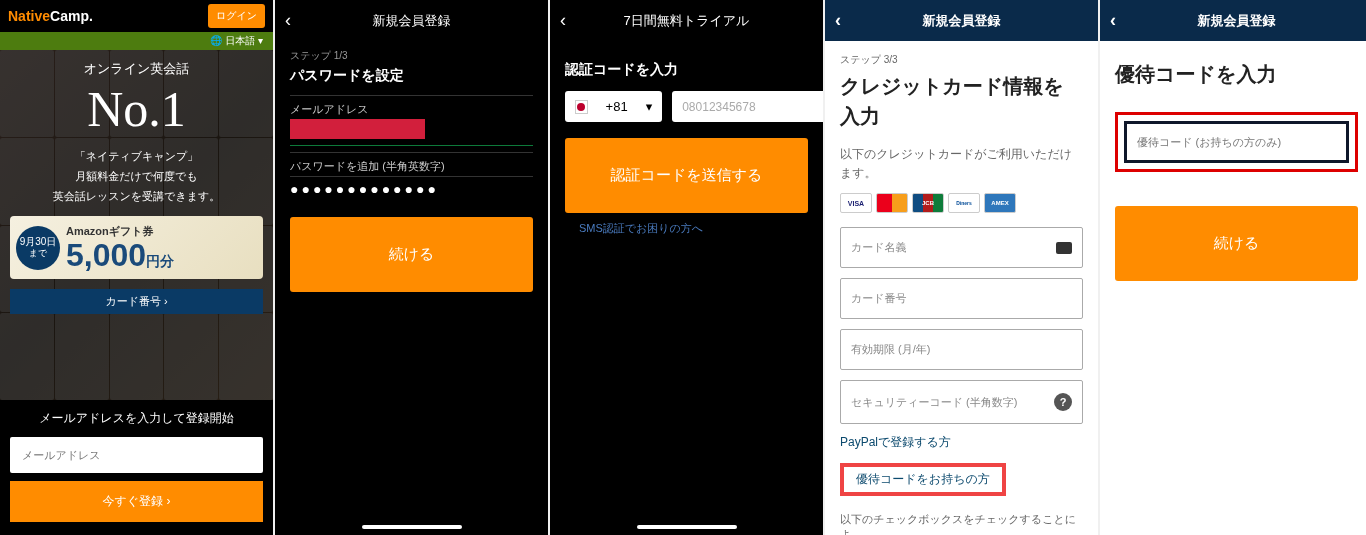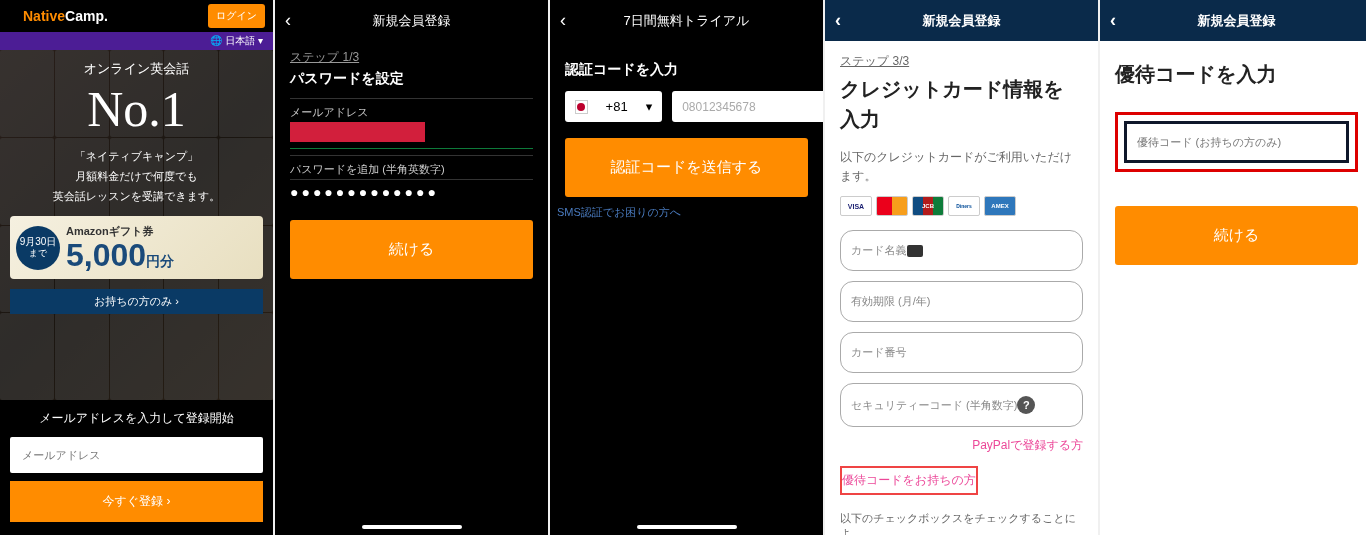--- a/index.html
+++ b/index.html
@@ -30,36 +30,35 @@
       padding: 8px;
       font-size: 12px;
       font-weight: 600;
     }
     .s1-header {
       background: #000;
       display: flex;
       justify-content: space-between;
       align-items: center;
       padding: 4px 8px;
-      margin-left: 15px;
     }
     .logo { font-size: 14px; font-weight: 700; color: #FF8C00; }
     .logo-camp { color: #fff; }
     .login-btn {
       background: #FF8C00;
       color: #fff;
       font-size: 10px;
       padding: 5px 8px;
       border-radius: 3px;
     }
     .lang-select {
       text-align: right;
       font-size: 10px;
       padding: 2px 10px;
-      background: #4c1d95;
+      background: #4d7c0f;
     }
     .hero {
       background: linear-gradient(135deg, #2a1f1a, #1a1510, #2a2015);
       height: 350px;
       text-align: center;
       padding: 10px 10px 0 10px;
       position: relative;
       overflow: hidden;
     }
     .hero-bg {
@@ -162,21 +161,21 @@
       align-items: center;
       padding: 10px;
       font-size: 13px;
       font-weight: 500;
     }
     .back-arrow { font-size: 18px; width: 20px; }
     .dark-header-title { flex: 1; text-align: center; margin-right: 20px; }
 
     
     .s2-content { padding: 8px 15px; }
-    .step-label { font-size: 12px; color: #999; margin-bottom: 4px; text-decoration: underline; }
+    .step-label { font-size: 10px; color: #999; margin-bottom: 4px; }
     .form-title { font-size: 14px; font-weight: 600; margin-bottom: 10px; }
     .field-label {
       font-size: 11px;
       color: #ccc;
       padding: 6px 0 2px 0;
       border-top: 1px solid #333;
     }
     .field-value-red {
       background: #d21f3c;
       height: 20px;
@@ -187,21 +186,21 @@
     .dots-pw {
       border-top: 1px solid #333;
       padding: 4px 0;
       letter-spacing: 3px;
       font-size: 14px;
     }
     .orange-btn {
       background: #FF8C00;
       color: #fff;
       width: 100%;
-      padding: 20px;
+      padding: 28px;
       font-size: 15px;
       border: none;
       border-radius: 3px;
       margin-top: 16px;
       text-align: center;
     }
     .home-indicator {
       position: absolute;
       bottom: 6px;
       left: 50%;
@@ -248,21 +247,21 @@
       padding: 8px 10px;
       border-radius: 3px;
       font-size: 12px;
       flex: 1;
       color: #333;
     }
     .s3-phone::placeholder { color: #aaa; }
     .sms-link {
       color: #4a7bbf;
       font-size: 11px;
-      padding: 8px 7px;
+      padding: 8px 29px;
     }
 
     
     .navy-header {
       background: #0a2a4a;
       color: #fff;
       display: flex;
       align-items: center;
       padding: 10px;
       font-size: 13px;
@@ -289,23 +288,24 @@
     .card-visa { color: #1a1f71; background: #fff; }
     .card-mc { background: linear-gradient(90deg, #eb001b 50%, #f79e1b 50%); position: relative; }
     .card-jcb { background: linear-gradient(90deg, #0f4c81 33%, #b31b1b 33%, #b31b1b 66%, #0e7c3a 66%); color:#fff; font-size:6px;}
     .card-diners { background: #fff; color: #004a97; font-size:5px; }
     .card-amex { background: #2e77bb; color:#fff; font-size:6px; }
     .card-input {
       width: 100%;
       border: 1px solid #aaa;
       padding: 12px 10px;
       font-size: 11px;
-      border-radius: 13px;
+      border-radius: 2px;
       margin-bottom: 10px;
       display: flex;
+      justify-content: space-between;
       align-items: center;
       color: #888;
     }
     .help-ic {
       width: 18px;
       height: 18px;
       background: #555;
       color: #fff;
       border-radius: 50%;
       display: flex;
@@ -313,22 +313,22 @@
       justify-content: center;
       font-size: 11px;
       font-weight: 700;
     }
     .camera-ic {
       width: 16px;
       height: 12px;
       background: #333;
       border-radius: 2px;
     }
-    .link-text { color: #ec4899; font-size: 12px; margin: 6px 0; text-align: right; }
-    .hl-red { border: 2px solid #ef4444; padding: 4px 0; display: inline-block; }
+    .link-text { color: #0c4a6e; font-size: 12px; margin: 6px 0; }
+    .hl-red { border: 4px solid #ef4444; padding: 4px 12px; display: inline-block; }
     .s4-checkbox-text { font-size: 11px; color: #666; margin-top: 10px; }
 
     
     .s5-content { padding: 20px 15px; color: #222; }
     .s5-title { font-size: 20px; font-weight: 800; margin-bottom: 24px; }
     .s5-input-wrap { border: 3px solid #d00; padding: 6px; margin-bottom: 18px; }
     .s5-input {
       width: 100%;
       border: 3px solid #0f172a;
       padding: 12px 10px;
@@ -385,21 +385,21 @@
           <span class="promo-badge-top">9月30日</span>
           <span class="promo-badge-bottom">まで</span>
         </div>
         <div class="promo-text">
           <div class="promo-gift">Amazonギフト券</div>
           <div>
             <span class="promo-amount">5,000</span><span class="promo-unit">円分</span>
           </div>
         </div>
       </div>
-      <div class="promo-cta">お持ちの方のみ ›</div>
+      <div class="promo-cta">カード番号 ›</div>
     </div>
   </div>
   <div class="s1-email-section">
     <div class="s1-email-label">メールアドレスを入力して登録開始</div>
     <input class="s1-email-input" placeholder="メールアドレス" style="">
     <button class="s1-register-btn">今すぐ登録 ›</button>
     
   </div>
 </div>
 
@@ -457,24 +457,24 @@
       <div class="card-ic card-mc"></div>
       <div class="card-ic card-jcb">JCB</div>
       <div class="card-ic card-diners">Diners</div>
       <div class="card-ic card-amex">AMEX</div>
     </div>
     <div class="card-input">
       <span>カード名義</span>
       <div class="camera-ic"></div>
     </div>
     <div class="card-input">
+      <span>カード番号</span>
+    </div>
+    <div class="card-input">
       <span>有効期限 (月/年)</span>
-    </div>
-    <div class="card-input">
-      <span>カード番号</span>
     </div>
     <div class="card-input">
       <span>セキュリティーコード (半角数字)</span>
       <div class="help-ic">?</div>
     </div>
     <div class="link-text">PayPalで登録する方</div>
     <div class="link-text hl-red">優待コードをお持ちの方</div>
     <div class="s4-checkbox-text">以下のチェックボックスをチェックすることによ</div>
   </div>
 </div>

